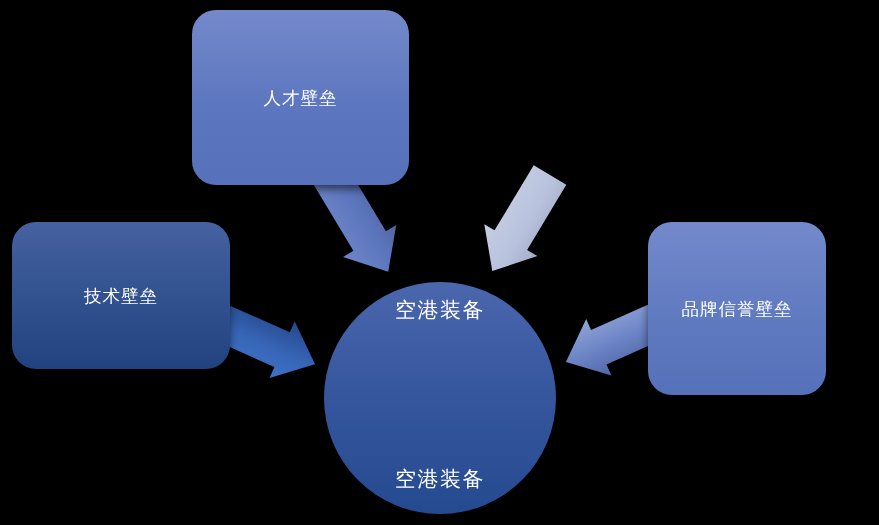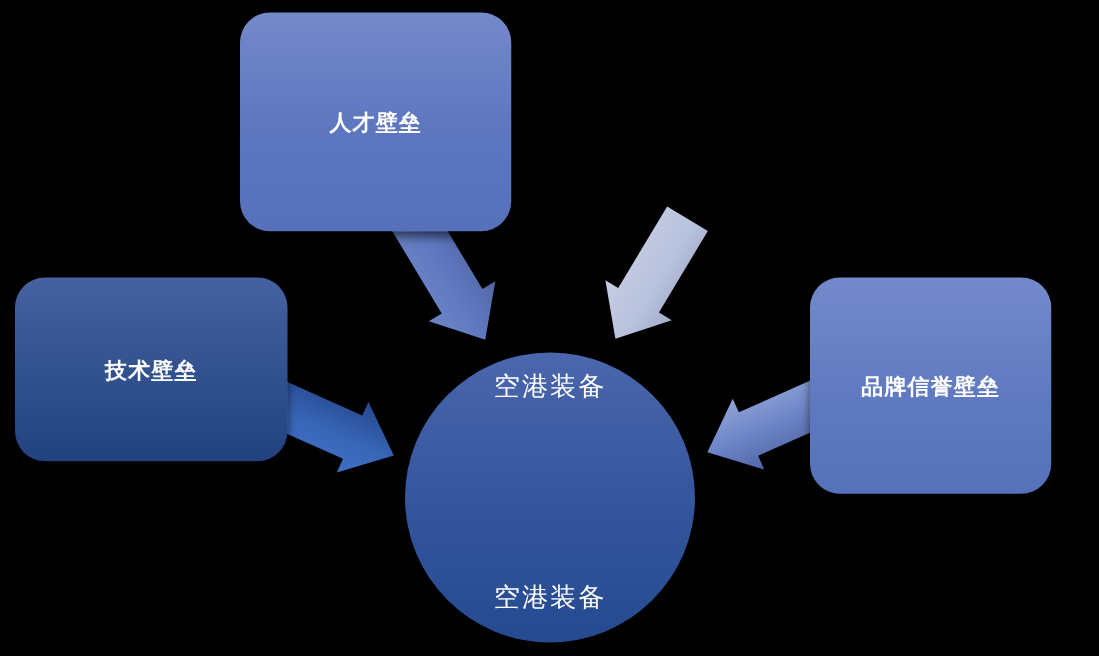--- a/index.html
+++ b/index.html
@@ -22,39 +22,39 @@
     z-index: 1;
   }
   .node-box {
     position: absolute;
     z-index: 2;
     border-radius: 24px;
     display: flex;
     align-items: center;
     justify-content: center;
     color: #ffffff;
-    font-weight: bold;
+    font-weight: normal;
     font-size: 17.5px;
     letter-spacing: 1px;
     box-shadow: 0 4px 8px rgba(0,0,0,0.55);
   }
   .box-talent {
     left: 192px; top: 10px; width: 217px; height: 175px;
     background: linear-gradient(to bottom, #7489CA 0%, #5C76BF 55%, #5671BA 100%);
   }
   .box-capital {
     left: 468px; top: 10px; width: 220px; height: 175px;
     background: linear-gradient(to bottom, #C4CBE3 0%, #AEB8D6 55%, #9EAACE 100%);
   }
   .box-technology {
     left: 12px; top: 222px; width: 218px; height: 147px;
     background: linear-gradient(to bottom, #46619F 0%, #30508E 55%, #21417F 100%);
   }
   .box-brand {
-    left: 648px; top: 222px; width: 193px; height: 173px;
+    left: 648px; top: 222px; width: 178px; height: 173px;
     background: linear-gradient(to bottom, #7389CB 0%, #607AC0 55%, #5571B9 100%);
   }
   .center-circle {
     position: absolute;
     z-index: 2;
     left: 324px; top: 282px;
     width: 232px; height: 232px;
     border-radius: 50%;
     background: linear-gradient(to bottom, #4B67AE 0%, #37579E 45%, #254A90 100%);
     display: flex;

